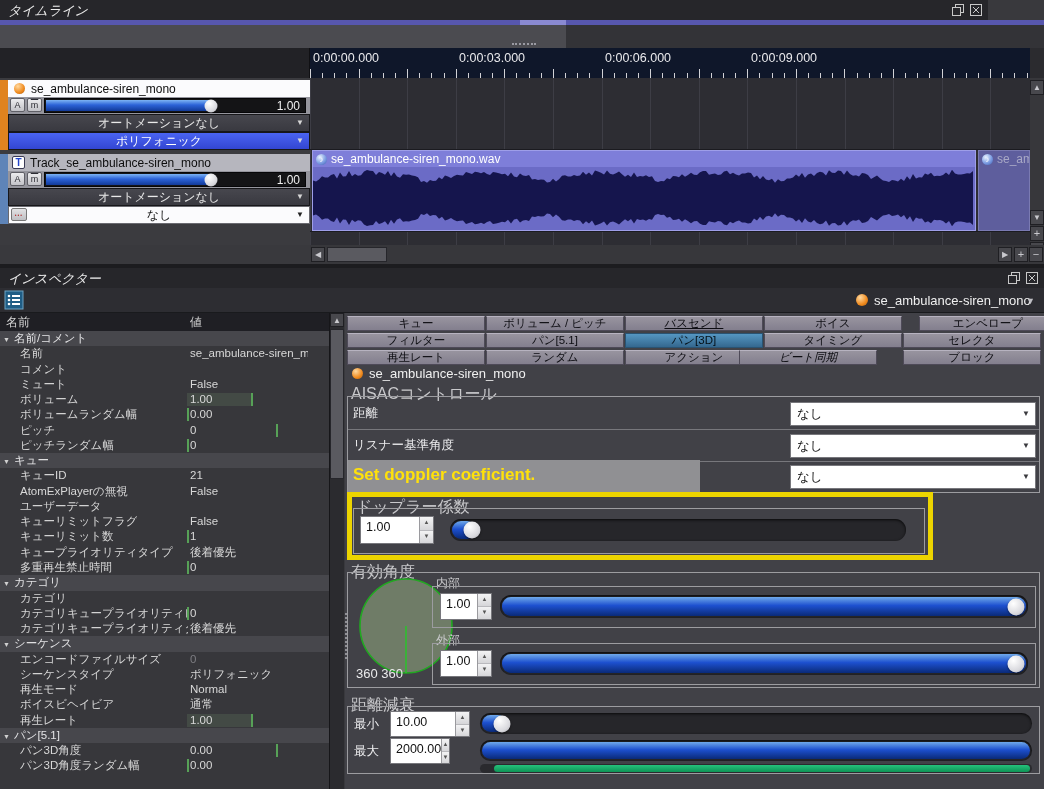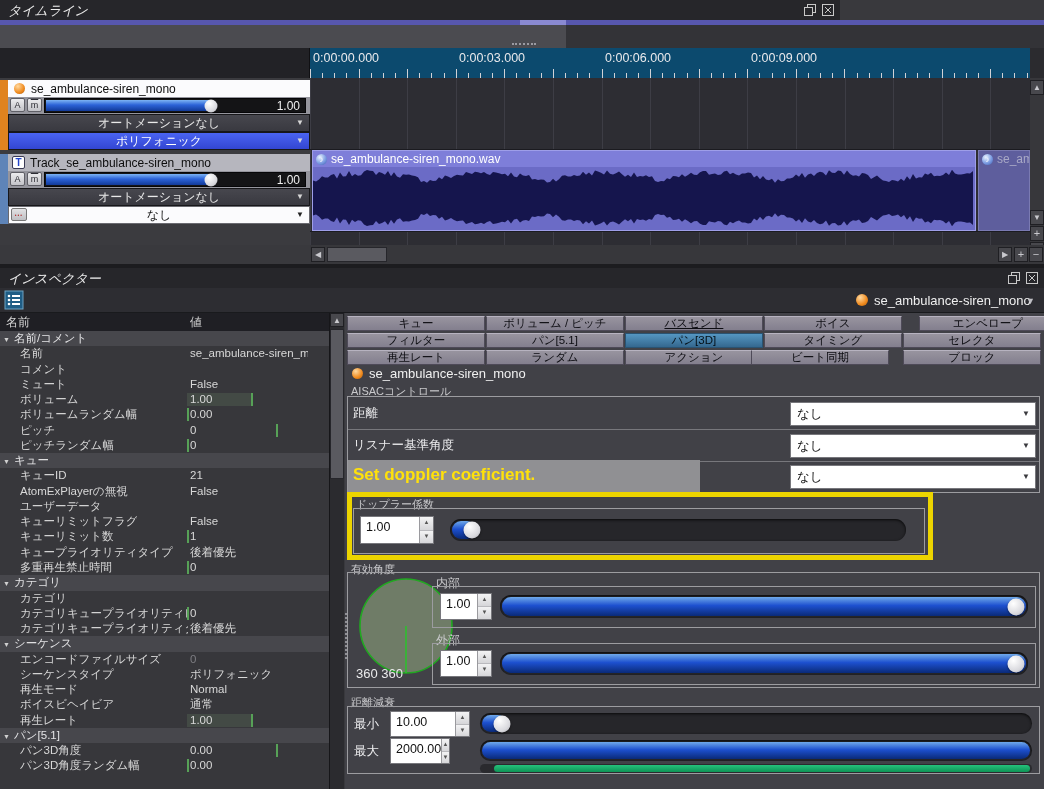--- a/index.html
+++ b/index.html
@@ -12,21 +12,21 @@
   .winicons svg { display:block; }
 
   
   #tl-accent { background:#5757ae; }
   #tl-accent .seg { position:absolute; left:520px; top:0; width:46px; height:5px; background:#8a8ad2; }
   #tl-strip-l { background:#4b4b50; }
   #tl-strip-r { background:#333337; }
   .grip-dots { border-top:2px dotted #9a9aa2; }
 
   #tl-header-left { background:#222226; border-right:1px solid #101013; }
-  #ruler { background:#0c4a6e; color:#e9e9ec; }
+  #ruler { background:#0f172a; color:#e9e9ec; }
   .ruler-label { position:absolute; top:3px; font-size:12.5px; }
   .tick { position:absolute; bottom:0; width:1px; background:#d2d2d6; }
 
   #track-left { background:#3b3b3f; }
   .trk { position:absolute; left:0; width:310px; }
   .trk-bar { position:absolute; left:0; top:0; width:8px; height:100%; }
   .trk-body { position:absolute; left:8px; top:0; right:0; }
   .trk-name { height:17px; display:flex; align-items:center; font-size:12px; color:#0d0d0d; }
   .trk-ctrl { height:17px; position:relative; }
   .icon-btn { position:absolute; top:1px; width:15px; height:14px; border:1px solid #5f5f66;
@@ -89,21 +89,21 @@
   .prow .val.muted { color:#7d7d82; }
   .prow .vbox { position:absolute; left:187px; top:1px; width:66px; height:13px; background:#434a45; }
   .prow .vtick { position:absolute; top:1px; width:2px; height:13px; background:#57a157; }
 
   #rpanel { background:#414147; }
   .tab { position:absolute; height:15px; background:linear-gradient(#98949f,#837f8e);
     border:1px solid #4e4a58; border-top-color:#b7b3c0; color:#0d0d12; font-size:11.5px;
     text-align:center; line-height:13px; overflow:hidden; }
   .tab.sel { background:linear-gradient(#5596c2,#34688f); border-color:#2a5372; color:#041018; }
 
-  .grp-label { position:absolute; font-size:11px; color:#c9c9cc; }
+  .grp-label { position:absolute; font-size:16px; color:#c9c9cc; }
   .grp-box { position:absolute; border:1px solid #9c9ca0; }
   .sec-label { position:absolute; font-size:12.5px; color:#ededef; }
 
   .wdrop { position:absolute; background:#fff; border:1px solid #77777c; color:#121212;
     font-size:12.5px; line-height:22px; padding-left:6px; }
   .wdrop .caret { color:#3a3a3e; }
 
   .spinner { position:absolute; background:#fff; border:1px solid #77777c; display:flex; }
   .spinner .sval { flex:1; font-size:12.5px; color:#111; padding:3px 0 0 5px; }
   .spinner .scol { width:14px; border-left:1px solid #9a9a9e; display:flex; flex-direction:column; }
@@ -126,21 +126,21 @@
   .aisac-row-line { position:absolute; left:0; right:0; height:1px; background:#77777c; }
 
   #green-bar { position:absolute; border-radius:5px; background:#2a2a2e; }
   #green-bar .gfill { position:absolute; left:14px; top:1px; bottom:1px; right:2px;
     border-radius:4px; background:linear-gradient(#25c27c,#0e9355); }
   .vgrip { position:absolute; width:3px; border-left:2px dotted #8f8f95; }
 </style>
 </head>
 <body>
 
-<div class="abs titlebar" id="tl-titlebar" style="left:0;top:0;width:840px;height:20px;">
+<div class="abs titlebar" id="tl-titlebar" style="left:0;top:0;width:988px;height:20px;">
   <div class="panel-title abs" style="left:8px;top:2px;">タイムライン</div>
   <div class="winicons">
     <span>
         <svg width="12" height="12" viewBox="0 0 12 12">
           <rect x="3.5" y="0.5" width="8" height="8" fill="none" stroke="#c8c8c8"></rect>
           <rect x="0.5" y="3.5" width="8" height="8" fill="#26262a" stroke="#c8c8c8"></rect>
         </svg>
       </span>
     <span>
         <svg width="12" height="12" viewBox="0 0 12 12">
@@ -511,21 +511,21 @@
       <div class="tab" style="left: 417px; top: 0px; width: 137.8px;">ボイス</div>
       <div class="tab" style="left: 572px; top: 0px; width: 137.8px;">エンベロープ</div>
       <div class="tab" style="left: 0px; top: 17px; width: 137.8px;">フィルター</div>
       <div class="tab" style="left: 139px; top: 17px; width: 137.8px;">パン[5.1]</div>
       <div class="tab sel" style="left: 278px; top: 17px; width: 137.8px;">パン[3D]</div>
       <div class="tab" style="left: 417px; top: 17px; width: 137.8px;">タイミング</div>
       <div class="tab" style="left: 556px; top: 17px; width: 137.8px;">セレクタ</div>
       <div class="tab" style="left: 0px; top: 34px; width: 137.8px;">再生レート</div>
       <div class="tab" style="left: 139px; top: 34px; width: 137.8px;">ランダム</div>
       <div class="tab" style="left: 278px; top: 34px; width: 137.8px;">アクション</div>
-      <div class="tab" style="left: 404px; top: 34px; width: 137.8px;">ビート同期</div>
+      <div class="tab" style="left: 392px; top: 34px; width: 137.8px; font-style: italic;">ビート同期</div>
       <div class="tab" style="left: 556px; top: 34px; width: 137.8px;">ブロック</div>
     </div>
 
   <span class="sphere abs" style="left:7px;top:55px;width:11px;height:11px;"></span>
   <span class="abs" style="left:24px;top:53px;font-size:13px;color:#f0f0f0;">se_ambulance-siren_mono</span>
 
   <span class="grp-label" style="left:6px;top:71px;">AISACコントロール</span>
   <div class="grp-box" style="left:2px;top:83px;width:693px;height:97px;">
     <div class="aisac-row-line" style="top:32px;"></div>
     <div class="aisac-row-line" style="top:64px;"></div>

